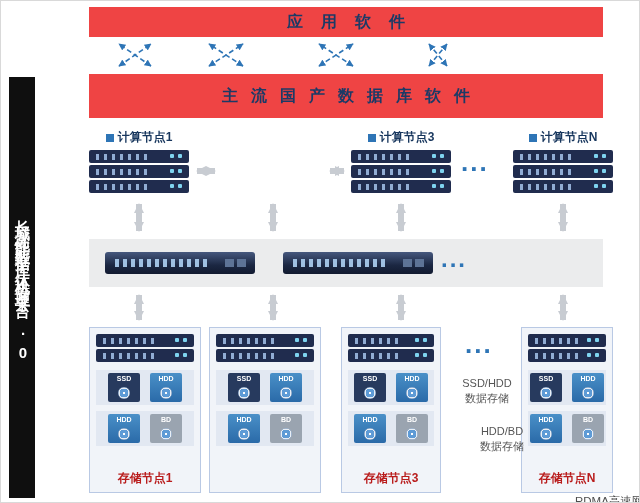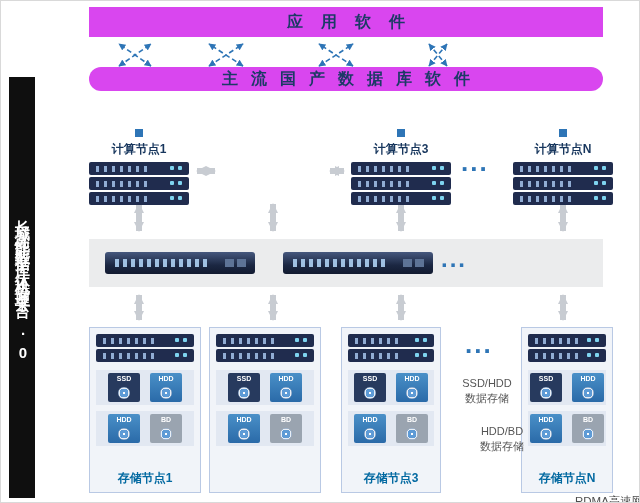--- a/index.html
+++ b/index.html
@@ -7,32 +7,32 @@
   .canvas { position:relative; width:640px; height:503px; background:#ffffff;
             border:1px solid #d9d9d9; overflow:hidden; }
 
   
   .sidebar { position:absolute; left:8px; top:76px; width:26px; height:421px;
              background:#0f0f0f; color:#ffffff; display:flex; align-items:center; justify-content:center; }
   .sidebar-text { writing-mode:vertical-lr; text-orientation:upright;
                   font-size:15px; letter-spacing:6px; font-weight:600; }
 
   
-  .banner { position:absolute; left:88px; width:514px; background:#d946ef; color:#1c3a66;
+  .banner { position:absolute; left:88px; width:514px; background:#ef4444; color:#1c3a66;
             display:flex; align-items:center; justify-content:center; font-weight:bold; }
   .banner-app { top:6px;  height:30px; font-size:16px; letter-spacing:18px; text-indent:18px; }
-  .banner-db  { top:66px; height:24px; font-size:16px; letter-spacing:13px; text-indent:13px;border-radius:12px; }
+  .banner-db  { top:73px; height:44px; font-size:16px; letter-spacing:13px; text-indent:13px; }
 
   
   .arrows { position:absolute; left:0; top:0; pointer-events:none; }
 
   
   .compute-node { position:absolute; top:128px; width:100px; }
   .compute-title { display:flex; align-items:center; justify-content:center; gap:4px;
-                   font-size:12px; font-weight:bold; color:#17365d; margin-bottom:4px;flex-direction:column; }
+                   font-size:12px; font-weight:bold; color:#17365d; margin-bottom:4px; }
   .chip { width:8px; height:8px; background:#2e75b6; flex:0 0 auto; }
   .rack-bar { position:relative; height:13px; background:#202c4e; border-radius:2px; margin-bottom:2px; }
   .rack-bar::before { content:""; position:absolute; left:7px; top:4px; height:6px; width:55%;
                       background:repeating-linear-gradient(90deg, rgba(165,195,235,.85) 0 3px, transparent 3px 8px); }
   .rack-bar::after { content:""; position:absolute; right:7px; top:4px; width:4px; height:4px;
                      background:#7fd4f0; box-shadow:-8px 0 0 #7fd4f0; border-radius:1px; }
 
   .ellipsis { position:absolute; color:#2e75b6; font-weight:bold; font-size:26px; letter-spacing:2px; line-height:1; }
 
   
@@ -52,21 +52,21 @@
                   border:1px solid #b9c9e4; padding:6px 6px 5px; display:flex; flex-direction:column; }
   .disk-row { margin-top:6px; background:#e2e8f2; display:flex; justify-content:center; gap:10px; padding:3px 0; }
   .disk { width:32px; height:29px; border-radius:2px; display:flex; flex-direction:column;
           align-items:center; justify-content:space-between; padding:2px 0 3px; }
   .disk-ssd { background:#273a5e; }
   .disk-hdd { background:linear-gradient(#4a90c8, #2a6aa8); }
   .disk-bd  { background:#9aa4b0; }
   .disk-label { font-size:7px; font-weight:bold; color:#ffffff; line-height:1; }
   .disc { width:12px; height:12px; border-radius:50%;
           background:radial-gradient(circle, #ffffff 0 1.5px, #5e9bd6 1.5px 4.5px, #e8eef5 4.5px 5.5px, #9db4d0 5.5px); }
-  .storage-label { margin-top:auto; text-align:center; font-size:12px; font-weight:bold; color:#0369a1; }
+  .storage-label { margin-top:auto; text-align:center; font-size:12px; font-weight:bold; color:#b91c1c; }
 
   
   .anno { position:absolute; left:451px; width:70px; text-align:center; font-size:11px; color:#555; line-height:1.35; }
   .anno-1 { top:375px;text-align:center; } .anno-2 { top:423px;margin-left:15px; }
 </style>
 </head>
 <body>
 
 <div class="canvas">
 

